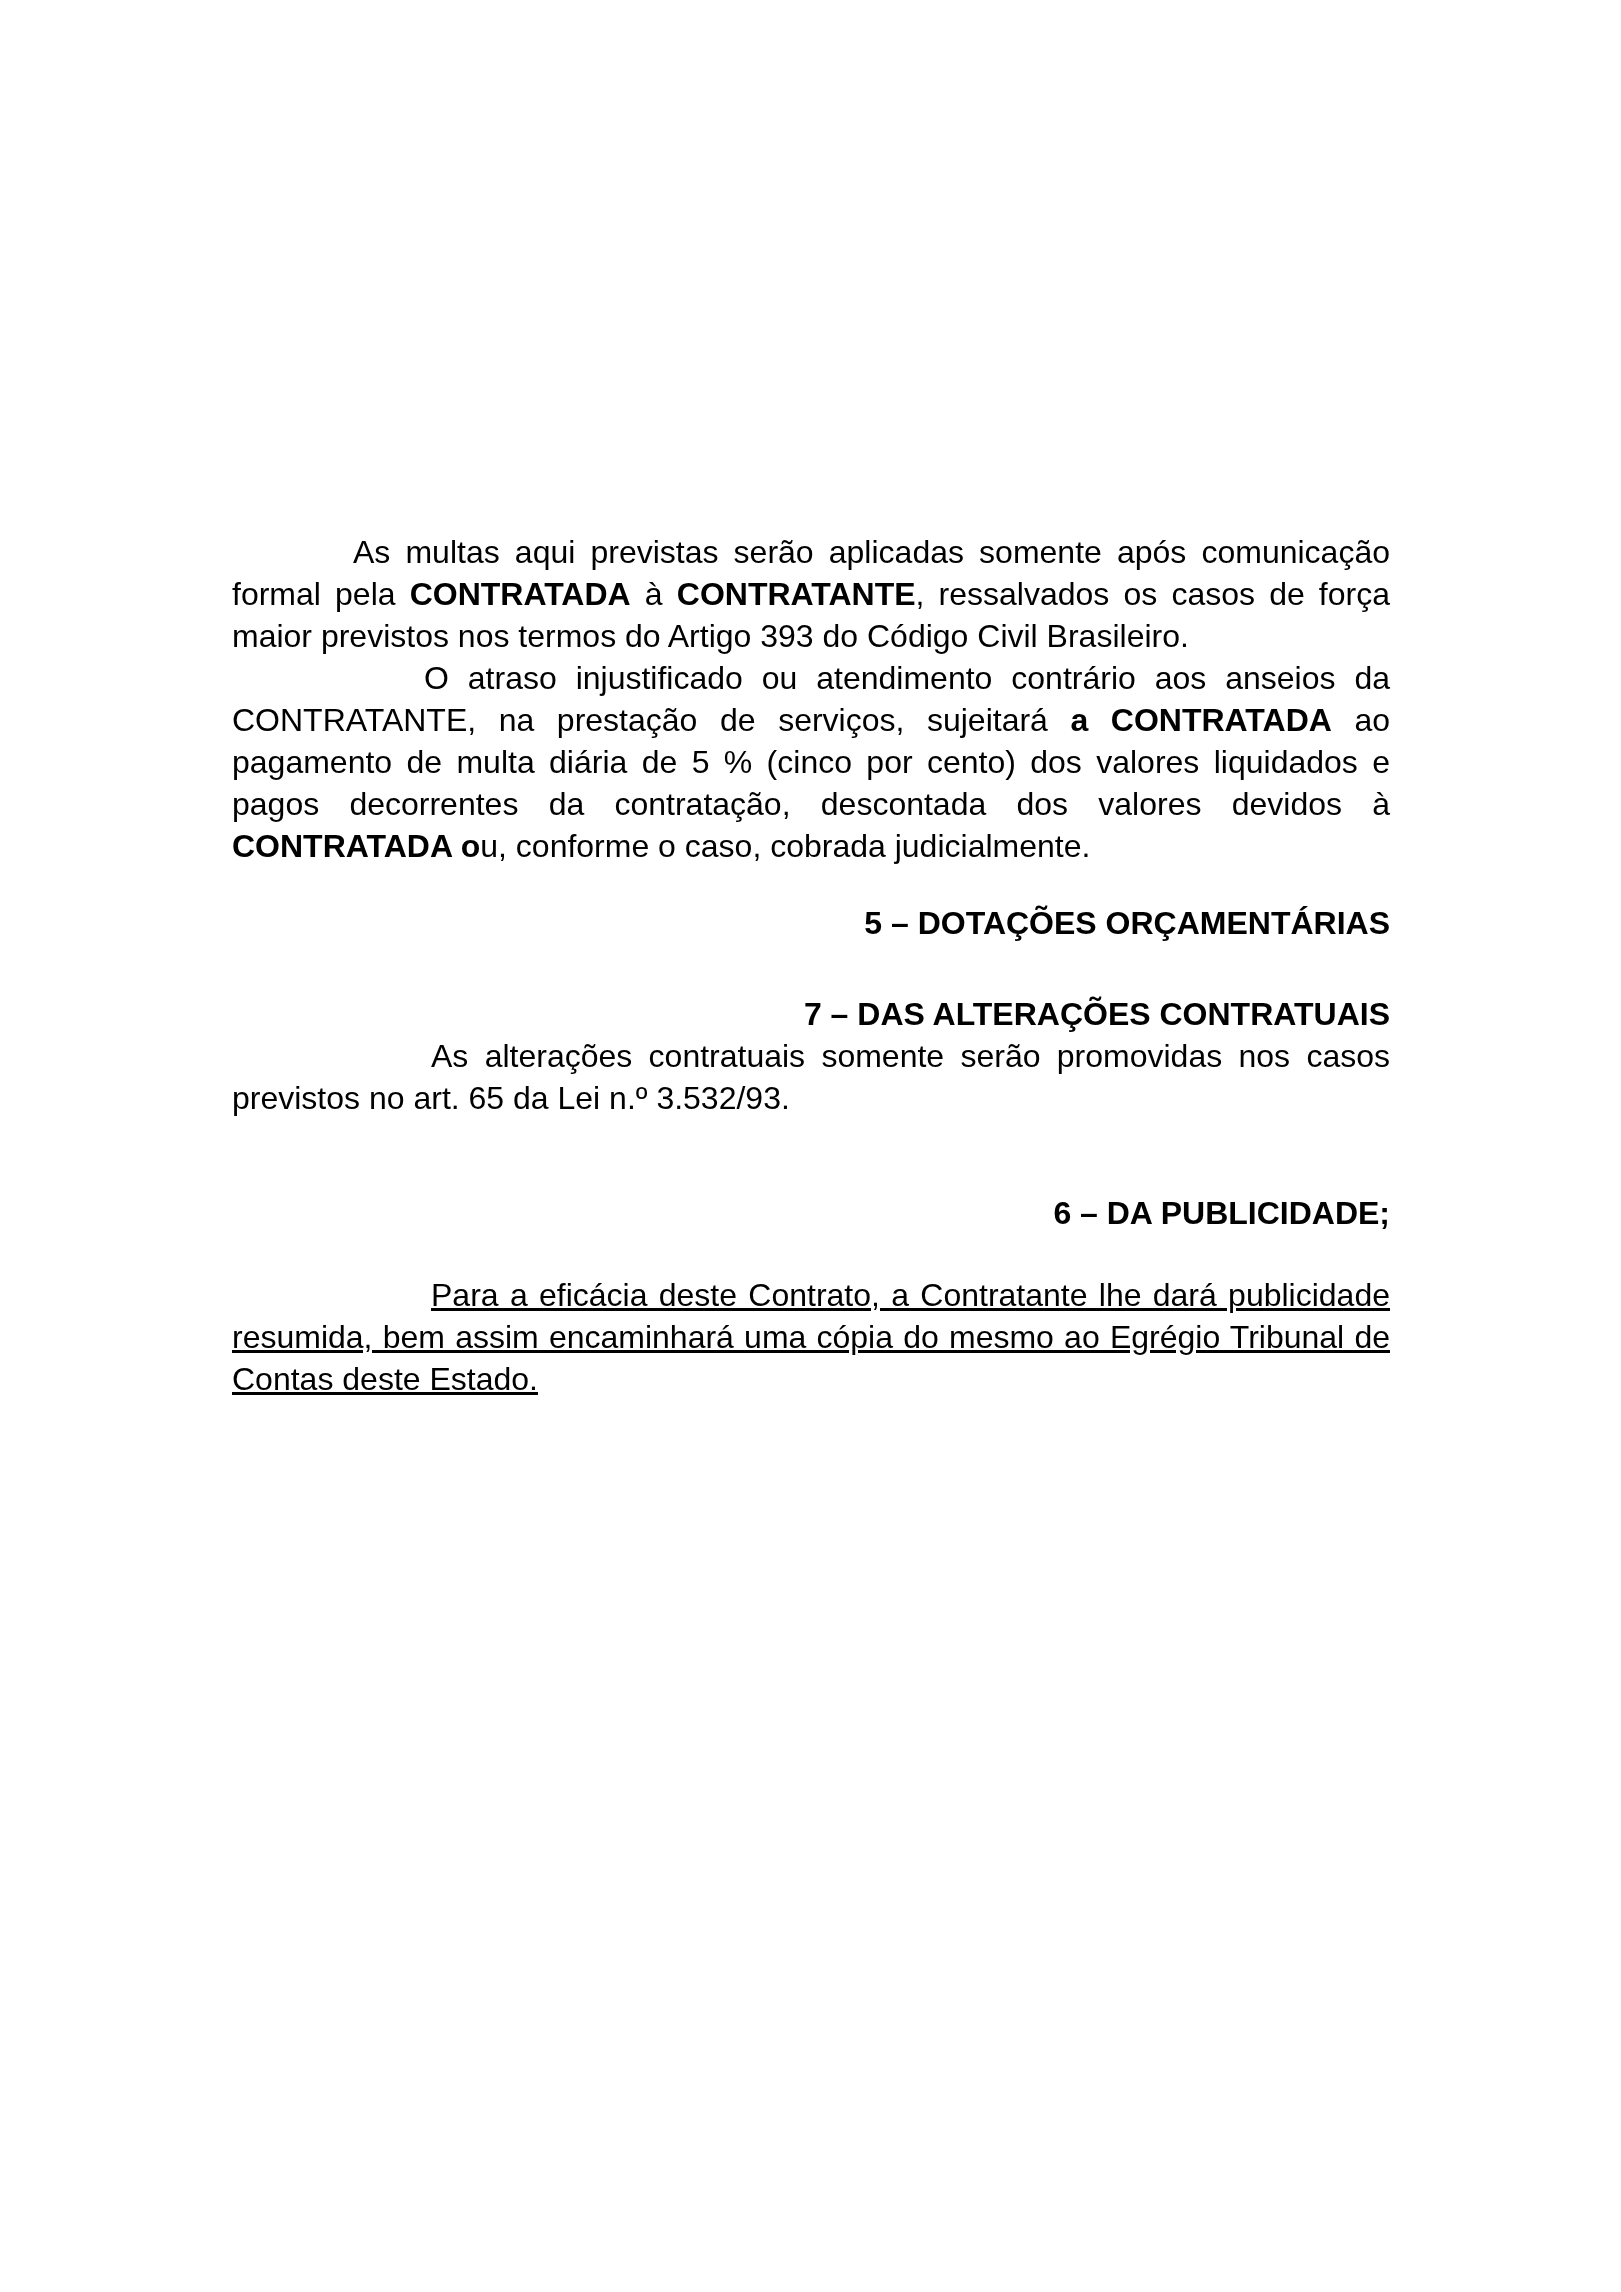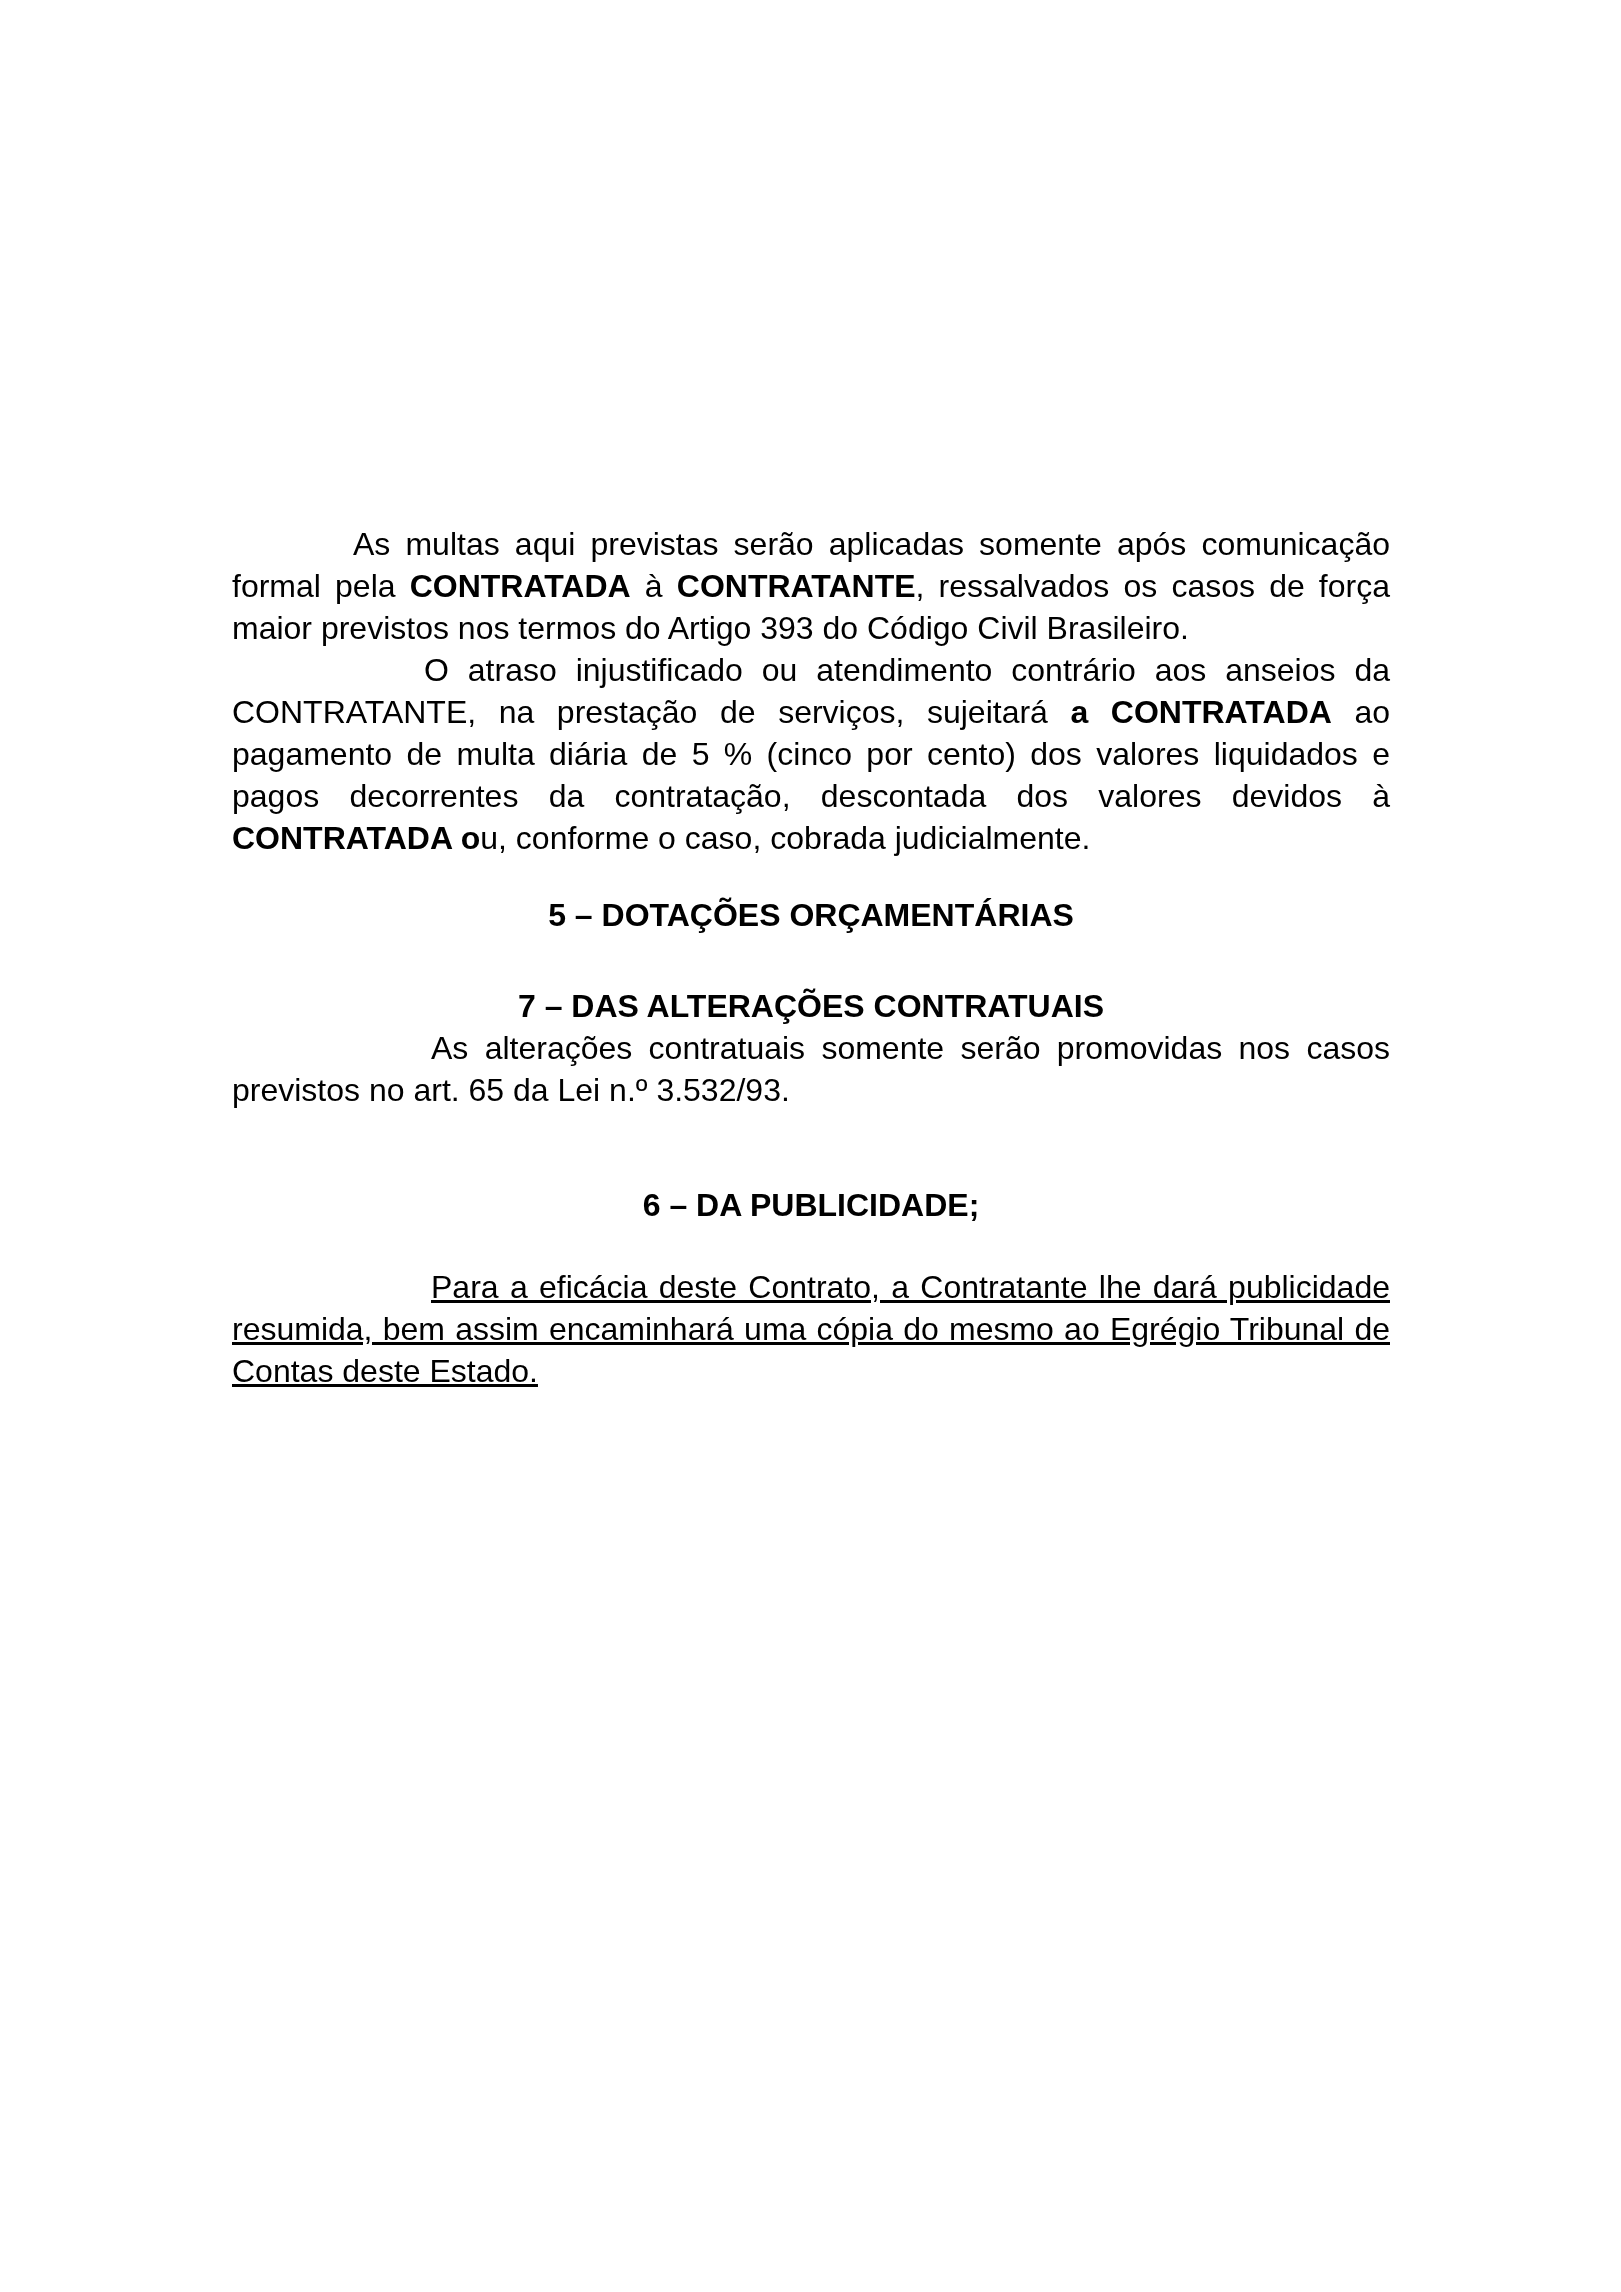--- a/index.html
+++ b/index.html
@@ -5,39 +5,39 @@
   html, body {
     margin: 0;
     padding: 0;
     background: #ffffff;
   }
   .page {
     position: relative;
     width: 1621px;
     height: 2165px;
     box-sizing: border-box;
-    margin: 0 auto;
+    margin: 8px auto;
     background: #ffffff;
     color: #000000;
     padding: 523px 231px 0 232px;
     font-family: "Liberation Sans", "DejaVu Sans", sans-serif;
     font-size: 32px;
     line-height: 42px;
     overflow: hidden;
   }
   .para {
     margin: 0;
     text-align: justify;
   }
   .heading {
     margin: 0;
     font-size: 32px;
     line-height: 42px;
     font-weight: 700;
-    text-align: center;
+    text-align: right;
   }
   .bold { font-weight: 700; }
 
   
   .b-p1 { text-indent: 121px; }
   .b-p2 { text-indent: 192px; }
   .b-p3 { text-indent: 216px; margin-top: 41px; }
   .b-p4 { text-indent: 199px; margin-top: 41px; }
   .b-p5 { text-indent: 289px; }
   .b-p6 { text-indent: 199px; }

